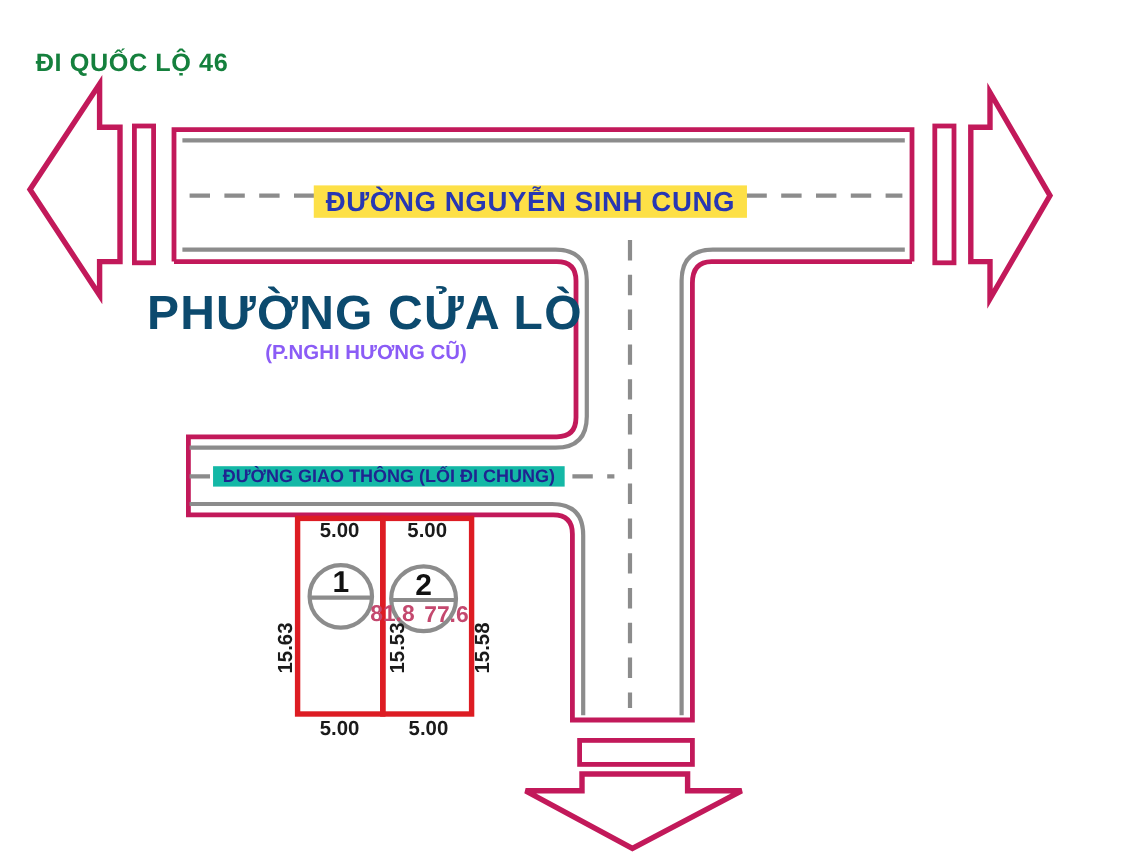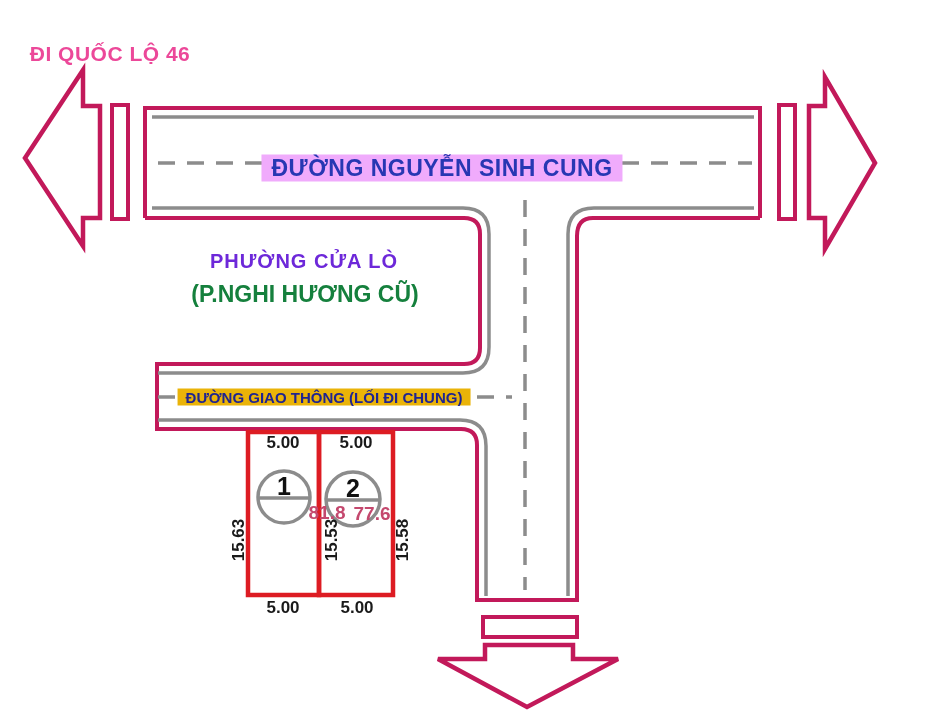--- a/index.html
+++ b/index.html
@@ -6,25 +6,25 @@
   #stage{
     position:relative;width:945px;height:720px;background:#ffffff;overflow:hidden;
     font-family:"Liberation Sans","DejaVu Sans",sans-serif;
   }
   #linework{position:absolute;left:0;top:0;}
   .lbl{
     position:absolute;font-weight:bold;white-space:nowrap;
     transform:translate(-50%,-50%);line-height:1;
   }
   .lbl.rot{transform:translate(-50%,-50%) rotate(-90deg);}
-  .direction{color:#ec4899;font-size:21px;letter-spacing:0.5px;text-align:center;}
-  .main-road-name{color:#2737b3;font-size:23px;background:#f0abfc;padding:2px 10px;letter-spacing:0.5px;}
-  .ward{color:#6d28d9;font-size:20px;letter-spacing:1px;}
-  .ward-sub{color:#15803d;font-size:23px;}
-  .service-road-name{color:#1f2490;font-size:15px;background:#eab308;padding:1px 8px;}
+  .direction{color:#15803d;font-size:21px;letter-spacing:0.5px;text-align:center;}
+  .main-road-name{color:#2737b3;font-size:23px;background:#fde047;padding:2px 10px;letter-spacing:0.5px;}
+  .ward{color:#0c4a6e;font-size:40px;letter-spacing:1px;}
+  .ward-sub{color:#8b5cf6;font-size:17px;}
+  .service-road-name{color:#1f2490;font-size:15px;background:#14b8a6;padding:1px 8px;}
   .dim{color:#1a1a1a;font-size:17px;font-weight:bold;}
   .plot-id{color:#111111;font-size:25px;}
   .plot-area{color:#c4486e;font-size:19px;}
 </style>
 </head>
 <body>
 
 <div id="stage">
 
   <svg id="linework" width="945" height="720" viewBox="0 0 945 720">

